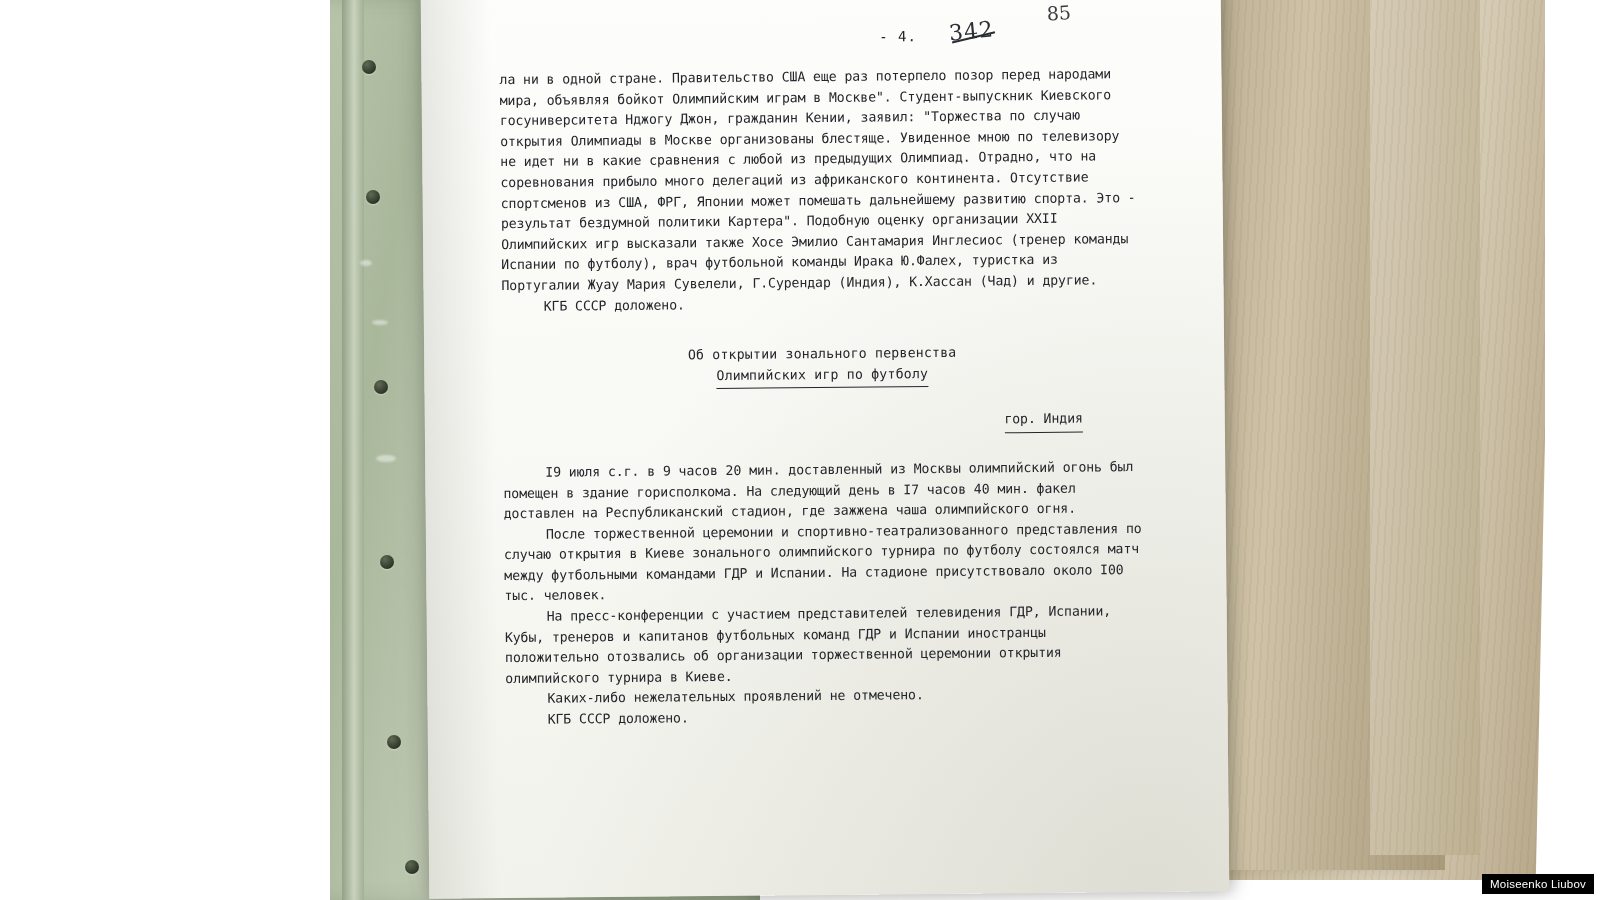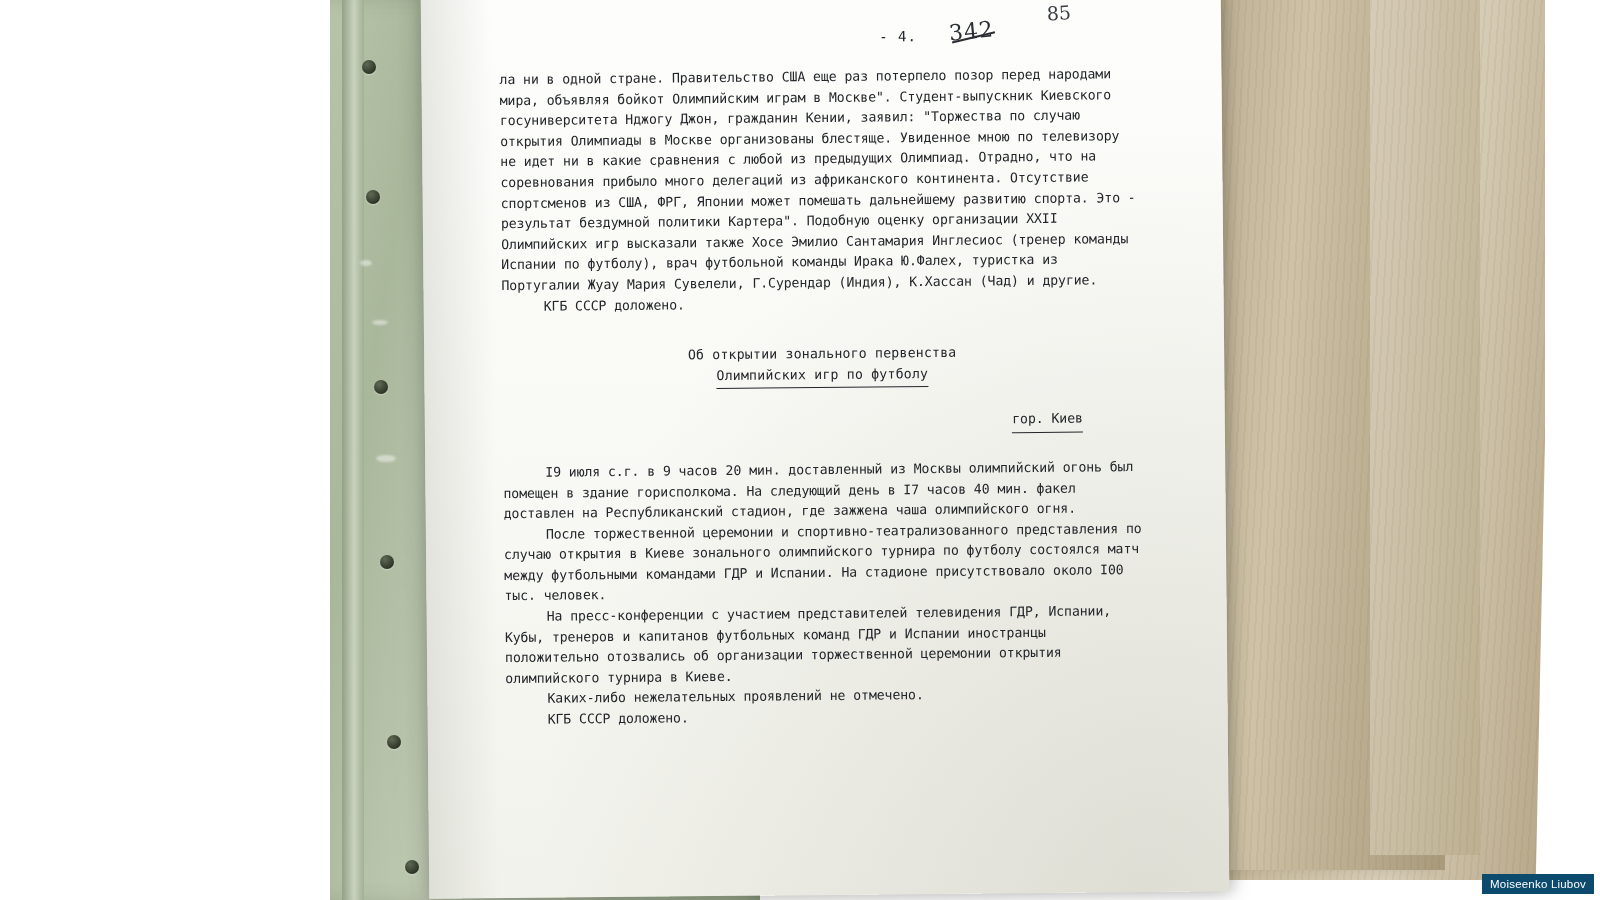--- a/index.html
+++ b/index.html
@@ -220,21 +220,21 @@
   }
 
   
   .doc { text-rendering: geometricPrecision; }
 
   
   .credit {
     position: absolute;
     right: 6px;
     bottom: 6px;
-    background: #0c4a6e;
+    background: #000000;
     color: #ffffff;
     font-size: 11.5px;
     font-family: "Liberation Sans", sans-serif;
     padding: 4px 8px 4px 8px;
     letter-spacing: .2px;
   }
 </style>
 </head>
 <body>
 
@@ -281,21 +281,21 @@
 
         <p class="para">ла ни в одной стране. Правительство США еще раз потерпело позор перед народами мира, объявляя бойкот Олимпийским играм в Москве". Студент-выпускник Киевского госуниверситета Нджогу Джон, гражданин Кении, заявил: "Торжества по случаю открытия Олимпиады в Москве организованы блестяще. Увиденное мною по телевизору не идет ни в какие сравнения с любой из предыдущих Олимпиад. Отрадно, что на соревнования прибыло много делегаций из африканского континента. Отсутствие спортсменов из США, ФРГ, Японии может помешать дальнейшему развитию спорта. Это - результат бездумной политики Картера". Подобную оценку организации ХХII Олимпийских игр высказали также Хосе Эмилио Сантамария Инглесиос (тренер команды Испании по футболу), врач футбольной команды Ирака  Ю.Фалех, туристка из Португалии Жуау Мария Сувелели, Г.Сурендар (Индия), К.Хассан (Чад) и другие.</p>
 
         <p class="para indent">КГБ СССР доложено.</p>
 
         <div class="title-block">
           <div class="title-line1">Об открытии зонального первенства</div>
           <div><span class="title-line2">Олимпийских игр по футболу</span></div>
         </div>
 
-        <div class="city"><span>гор. Киев</span></div>
+        <div class="city"><span>гор. Индия</span></div>
 
         <p class="para indent">I9 июля с.г. в 9 часов 20 мин. доставленный из Москвы олимпийский огонь был помещен в здание горисполкома. На следующий день в I7 часов 40 мин. факел доставлен на Республиканский стадион, где зажжена чаша олимпийского огня.</p>
         <p class="para indent">После торжественной церемонии и спортивно-театрализованного представления по случаю открытия в Киеве зонального олимпийского турнира по футболу состоялся матч между футбольными командами ГДР и Испании. На стадионе присутствовало около I00 тыс. человек.</p>
         <p class="para indent">На пресс-конференции с участием представителей телевидения ГДР, Испании, Кубы, тренеров и капитанов футбольных команд ГДР и Испании иностранцы положительно отозвались об организации торжественной церемонии открытия олимпийского турнира в Киеве.</p>
         <p class="para indent">Каких-либо нежелательных проявлений не отмечено.</p>
 
         <p class="para indent">КГБ СССР доложено.</p>
 
       </div>
     </div>

